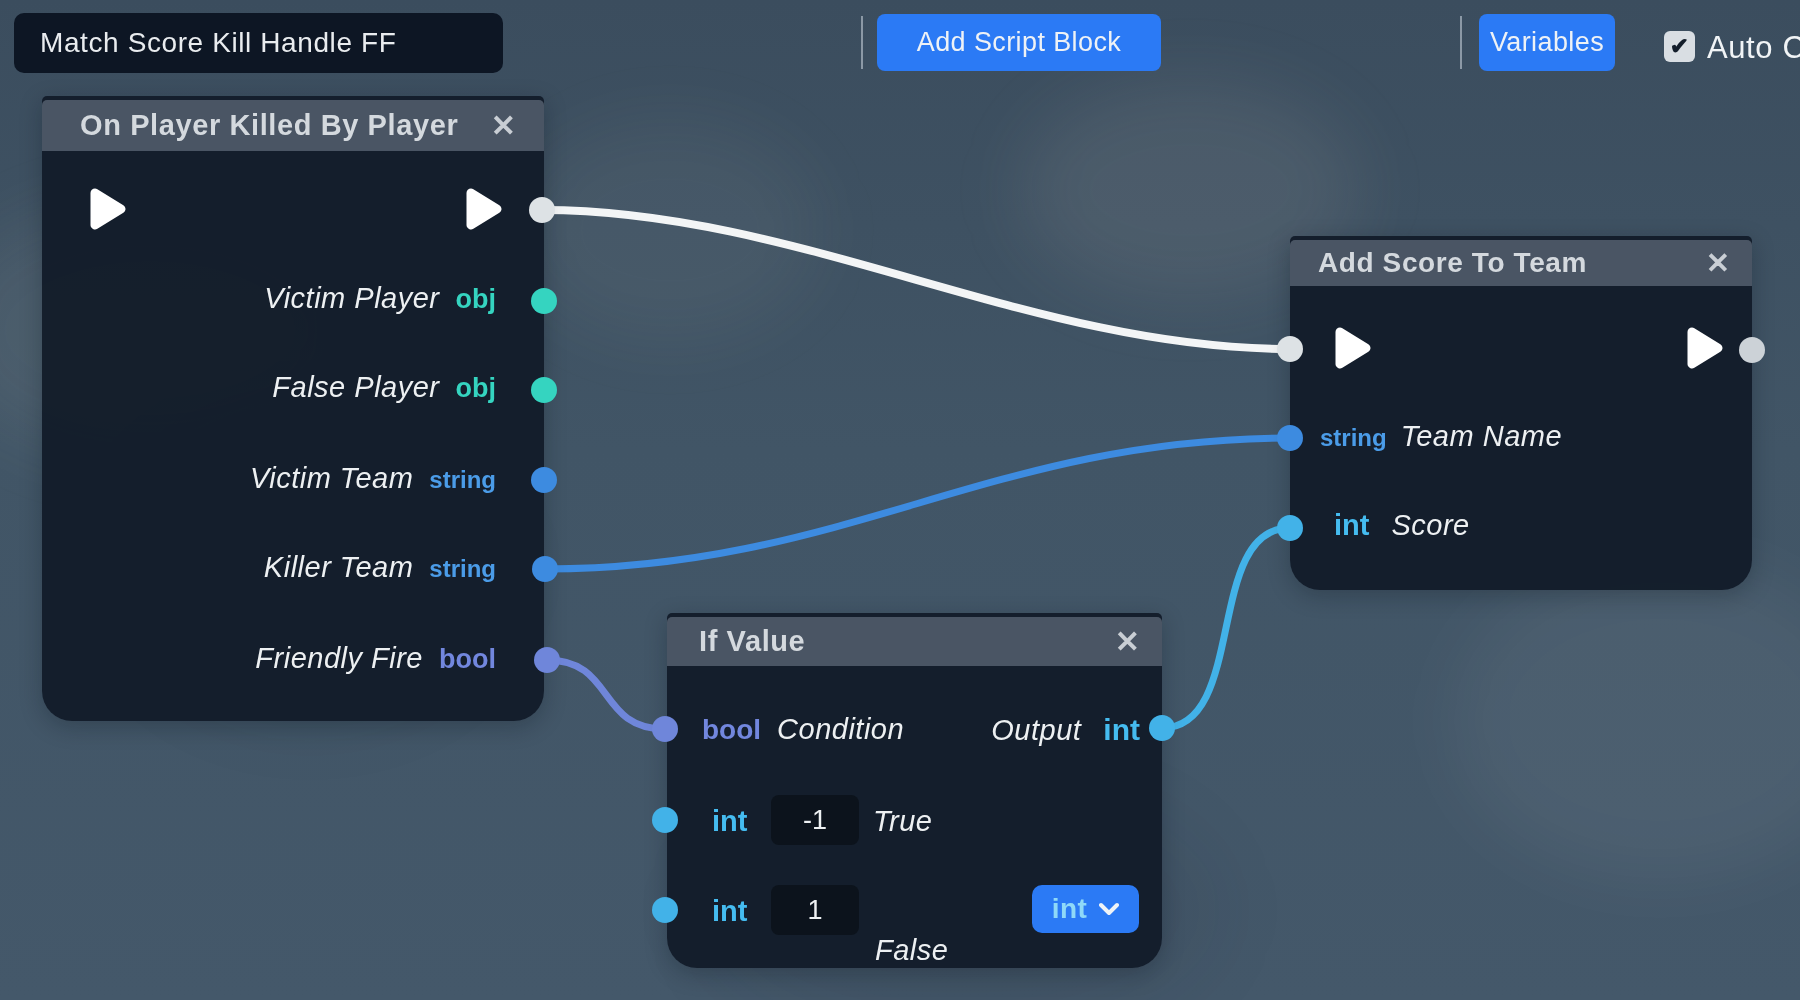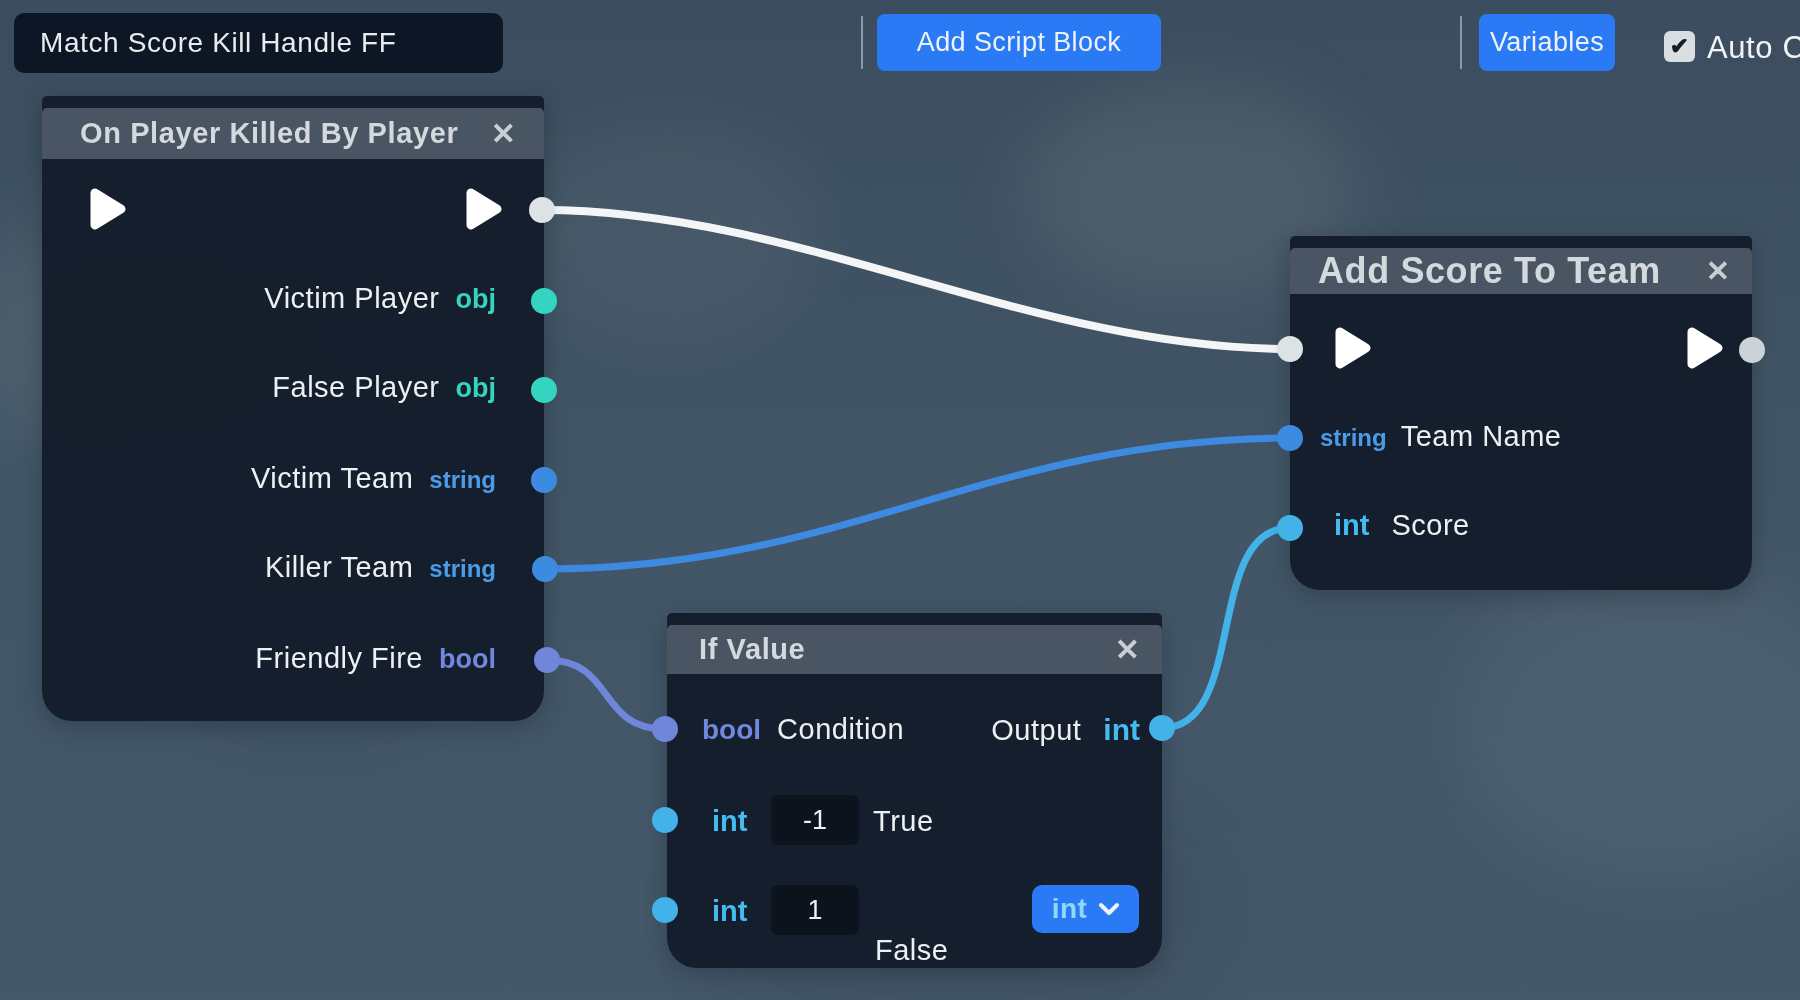--- a/index.html
+++ b/index.html
@@ -48,30 +48,30 @@
   
   .wires { position:absolute; left:0; top:0; z-index:5; pointer-events:none; }
 
   
   .node {
     position:absolute; background:rgba(18,27,41,0.95);
     border-radius:5px 5px 30px 30px; z-index:10;
     box-shadow:0 6px 22px rgba(8,14,22,0.25);
   }
   .node-header {
-    position:absolute; left:0; top:12px; width:100%;
+    position:absolute; left:0; top:4px; width:100%;
     background:rgba(139,154,168,0.45);
     border-radius:5px 5px 0 0; cursor:move;
     display:flex; align-items:center;
   }
   .node-title { color:#d4d9de; font-weight:700; letter-spacing:0.6px; white-space:nowrap; }
   .node-close {
     position:absolute; color:#c9ced4; font-weight:700; cursor:pointer; line-height:1;
   }
-  .row-label { color:#edf0f2; letter-spacing:0.5px; white-space:nowrap; }
+  .row-label { color:#edf0f2; letter-spacing:0.5px; white-space:nowrap;font-style:italic; }
   .type-obj    { color:#35d4c0; font-weight:700; }
   .type-string { color:#4b9ce8; font-weight:700; }
   .type-bool   { color:#7287de; font-weight:700; }
   .type-int    { color:#45bcf0; font-weight:700; }
 
   .pin { position:absolute; width:26px; height:26px; border-radius:50%; z-index:20; cursor:crosshair; }
   .pin-exec   { background:#dde2e5; }
   .pin-exec-o { background:#ccd2d7; }
   .pin-obj    { background:#35d4c0; }
   .pin-string { background:#3d8be0; }
@@ -159,21 +159,21 @@
 
 <div class="pin pin-exec" style="left:529px; top:197px;"></div>
 <div class="pin pin-obj" style="left:531px; top:288px;"></div>
 <div class="pin pin-obj" style="left:531px; top:377px;"></div>
 <div class="pin pin-string" style="left:531px; top:467px;"></div>
 <div class="pin pin-string" style="left:532px; top:556px;"></div>
 <div class="pin pin-bool" style="left:534px; top:647px;"></div>
 
 <div class="node" style="left:1290px; top:236px; width:462px; height:354px;">
   <div class="node-header" style="height:46px; padding-left:28px;">
-    <span class="node-title" style="font-size:36px;">Add Score To Team</span>
+    <span class="node-title" style="font-size:28px;">Add Score To Team</span>
     <span class="node-close" style="right:22px; top:9px; font-size:29px; position:absolute;">✕</span>
   </div>
   <svg class="exec-tri" style="left:43px; top:89px;" width="40" height="46">
     <path d="M7 7 L33 23 L7 39 Z" fill="#ffffff" stroke="#ffffff" stroke-width="9" stroke-linejoin="round"></path>
   </svg>
   <svg class="exec-tri" style="left:395px; top:89px;" width="40" height="46">
     <path d="M7 7 L33 23 L7 39 Z" fill="#ffffff" stroke="#ffffff" stroke-width="9" stroke-linejoin="round"></path>
   </svg>
   <div class="abs" style="left:30px; top:184px; display:flex; gap:14px; align-items:baseline;">
     <span class="type-string" style="font-size:24px;">string</span>

